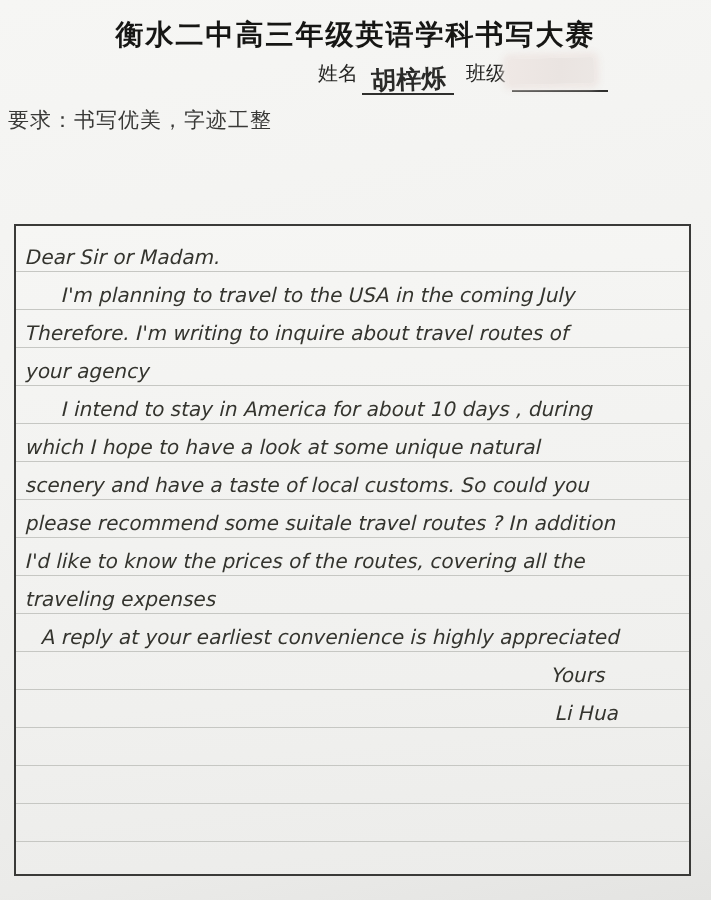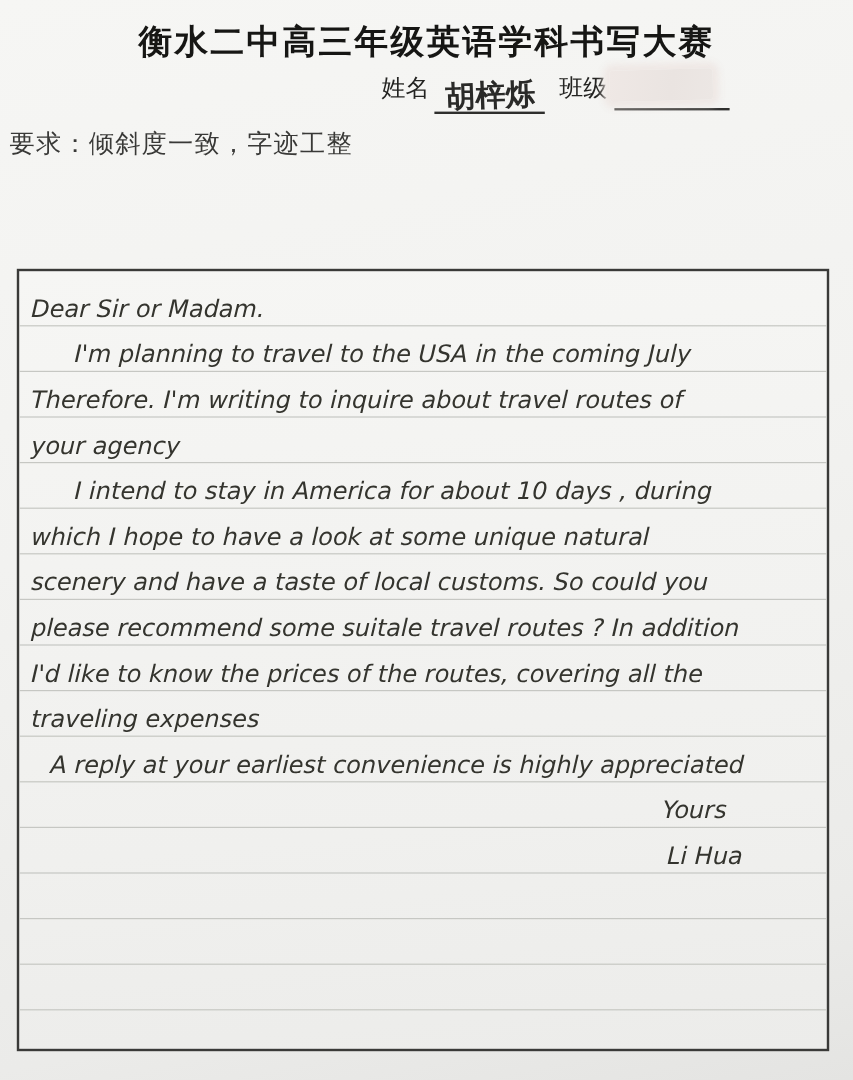--- a/index.html
+++ b/index.html
@@ -103,21 +103,21 @@
     <span class="field-label">姓名</span>
     <span class="name-line">
       <span class="name-value">胡梓烁</span>
     </span>
     <span class="field-label" style="margin-left:12px;">班级</span>
     <span class="class-line">
       <span class="censor"></span>
     </span>
   </div>
 
-  <div class="req1">要求：倾斜度一致，字迹工整</div>
+  <div class="req1">要求：书写优美，字迹工整</div>
 
   <div class="sheet">
     <div class="lines">
       <div class="line ind0">
           <span>Dear Sir or Madam.</span>
         </div>
       <div class="line ind1">
           <span>I'm planning to travel to the USA in the coming July</span>
         </div>
       <div class="line ind0">

